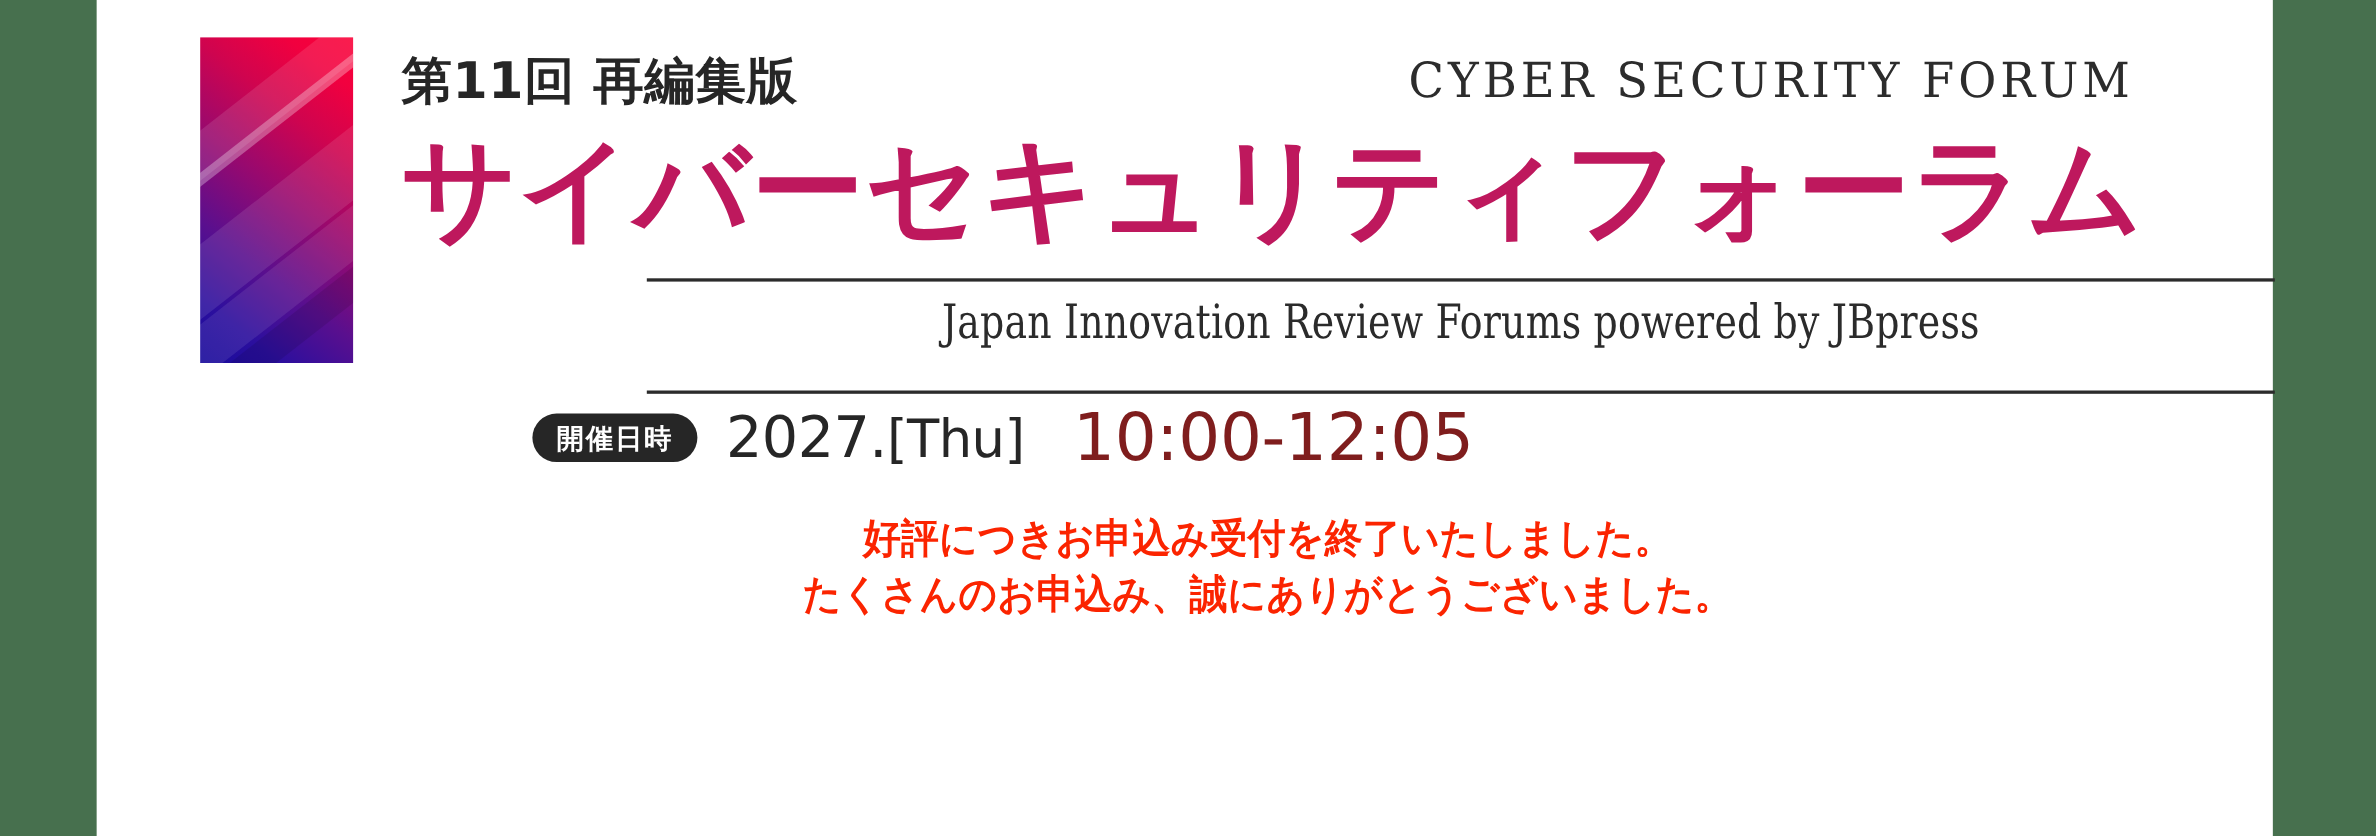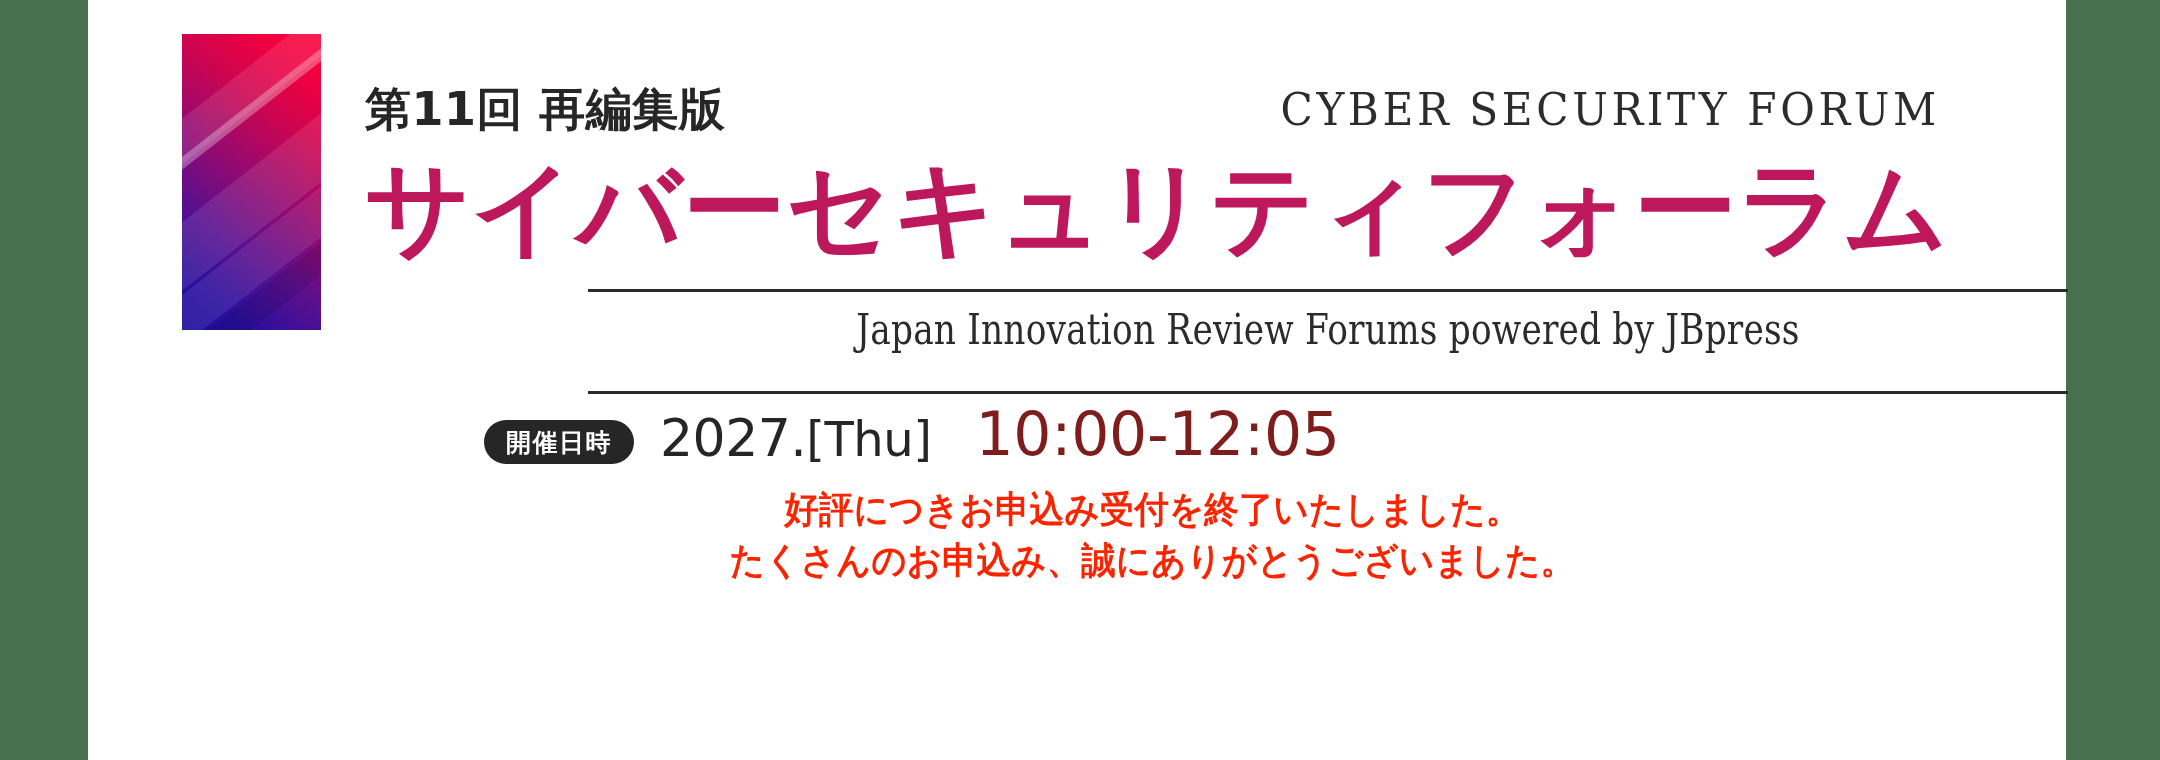--- a/index.html
+++ b/index.html
@@ -70,21 +70,20 @@
   #logo-mark .s4 { top: 68%; height: 40px; background: rgba(255,255,255,0.09); }
   #logo-mark .s5 { top: 86%; height: 26px; background: rgba(0,0,0,0.10); }
 
   
   #text-col {
     position: absolute;
     left: 277px;     
     top: 0;
     width: 1575px;   
     height: 719px;
-    margin-top: 36px;
   }
 
   
   #eyebrow-row {
     position: absolute;
     left: 0;
     top: 30px;
     width: 1575px;
     height: 66px;
     display: flex;
@@ -157,21 +156,21 @@
     transform-origin: center center;
     white-space: nowrap;
   }
 
   
   #date-row {
     position: absolute;
     left: 119px;     
     top: 368px;
     display: flex;
-    align-items: flex-end;
+    align-items: center;
     gap: 26px;
     white-space: nowrap;
   }
 
   #date-badge {
     display: inline-flex;
     align-items: center;
     justify-content: center;
     height: 44px;
     padding: 0 22px;
@@ -204,21 +203,21 @@
     color: #7f1d1d;
     line-height: 1;
     letter-spacing: -0.005em;
     margin-left: 18px;
   }
 
   
   #notice {
     position: absolute;
     left: 0;
-    top: 448px;
+    top: 464px;
     width: 1575px;
     text-align: center;
   }
   #notice .notice-line {
     display: block;
     font-family: "DejaVu Sans", "Liberation Sans", sans-serif;
     font-size: 37px;
     font-weight: 700;
     color: #fb2400;
     line-height: 1.38;

